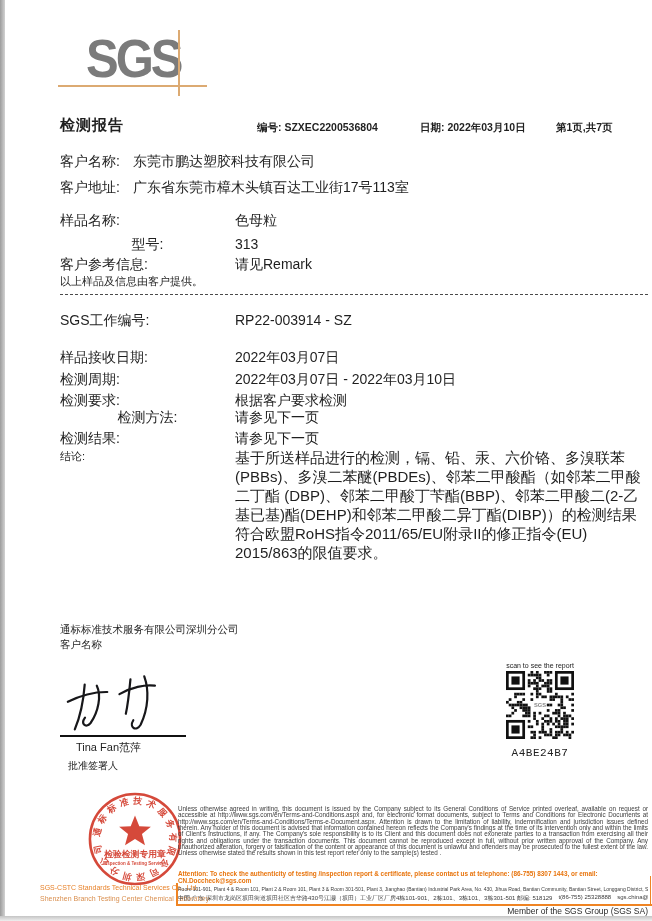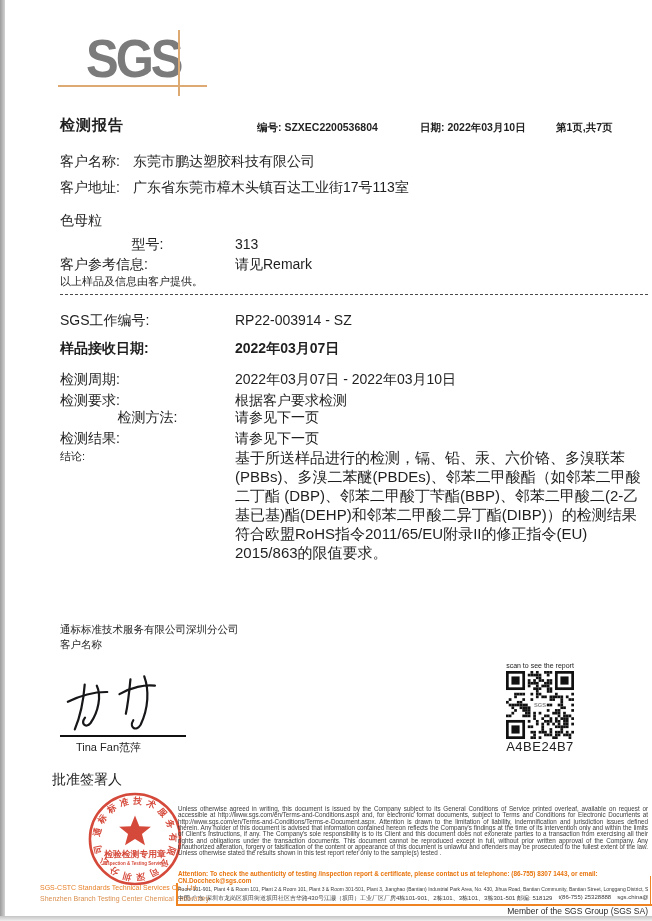--- a/index.html
+++ b/index.html
@@ -26,26 +26,26 @@
   .note{left:60px;top:274px;font-size:11px;}
   .dashes{left:60px;top:294px;width:588px;border-top:1.5px dashed #4a4a4a;}
   
   .concl-lbl{left:60px;top:449px;font-size:11px;}
   .concl{left:235px;top:448px;width:416px;font-size:15px;line-height:19px;text-align:left;}
   
   .sig-company{left:60px;top:622px;font-size:10.5px;line-height:15px;}
   .sig-svg{left:62px;top:672px;}
   .sig-line{left:60px;top:735px;width:126px;height:1.5px;background:#111;}
   .sig-name{left:76px;top:740px;font-size:11px;}
-  .sig-title{left:52px;top:759px;font-size:14px;margin-top:12px;}
+  .sig-title{left:68px;top:759px;font-size:10px;}
   
   .qr-wrap{left:498px;top:662px;width:84px;text-align:center;}
   .qr-caption{font-size:7px;color:#222;margin-bottom:2px;}
   .qr-box{width:68px;height:68px;margin:0 auto;position:relative;background:#fff;}
-  .qr-code-text{font-size:13px;color:#222;margin-top:0;letter-spacing:0.5px;}
+  .qr-code-text{font-size:11px;color:#222;margin-top:8px;letter-spacing:0.5px;font-family:Liberation Mono, monospace;}
   
   .stamp{left:86px;top:790px;width:98px;height:98px;opacity:0.92;}
   
   .f-company{left:40px;top:883px;font-size:7px;color:#e8822a;line-height:9px;white-space:nowrap;}
   .f-lab{left:40px;top:895px;font-size:7px;color:#d98f4f;white-space:nowrap;}
   .disclaimer{left:178px;top:806px;width:470px;font-size:6.3px;line-height:6.35px;color:#3c3c3c;text-align:justify;}
   .attention{left:178px;top:870px;width:470px;font-size:6.4px;line-height:7px;color:#e8740c;font-weight:bold;}
   .addr-row{left:178px;width:470px;font-size:5px;color:#3c3c3c;display:flex;justify-content:space-between;white-space:nowrap;overflow:hidden;}
   .addr-en{top:886px;}
   .addr-cn{top:894px;font-size:6px;}
@@ -74,38 +74,39 @@
 
   <div class="row" style="top:153px;">
     <span class="lbl lblw-sm">客户名称:</span>
     <span>东莞市鹏达塑胶科技有限公司</span>
   </div>
   <div class="row" style="top:179px;">
     <span class="lbl lblw-sm">客户地址:</span>
     <span>广东省东莞市樟木头镇百达工业街17号113室</span>
   </div>
   <div class="row" style="top:212px;">
+    <span class="lbl lblw-lg">样品名称:</span>
     <span>色母粒</span>
   </div>
   <div class="row" style="top:236px;text-align:center;">
     <span class="lbl lblw-lg">型号:</span>
     <span>313</span>
   </div>
   <div class="row" style="top:256px;">
     <span class="lbl lblw-lg">客户参考信息:</span>
     <span>请见Remark</span>
   </div>
   <div class="abs note">以上样品及信息由客户提供。</div>
   <div class="abs dashes"></div>
 
   <div class="row" style="top:312px;">
     <span class="lbl lblw-lg">SGS工作编号:</span>
     <span>RP22-003914 - SZ</span>
   </div>
-  <div class="row" style="top:340px;font-weight:bold;">
+  <div class="row" style="top:349px;">
     <span class="lbl lblw-lg">样品接收日期:</span>
     <span>2022年03月07日</span>
   </div>
   <div class="row" style="top:371px;">
     <span class="lbl lblw-lg">检测周期:</span>
     <span>2022年03月07日 - 2022年03月10日</span>
   </div>
   <div class="row" style="top:392px;">
     <span class="lbl lblw-lg">检测要求:</span>
     <span>根据客户要求检测</span>

